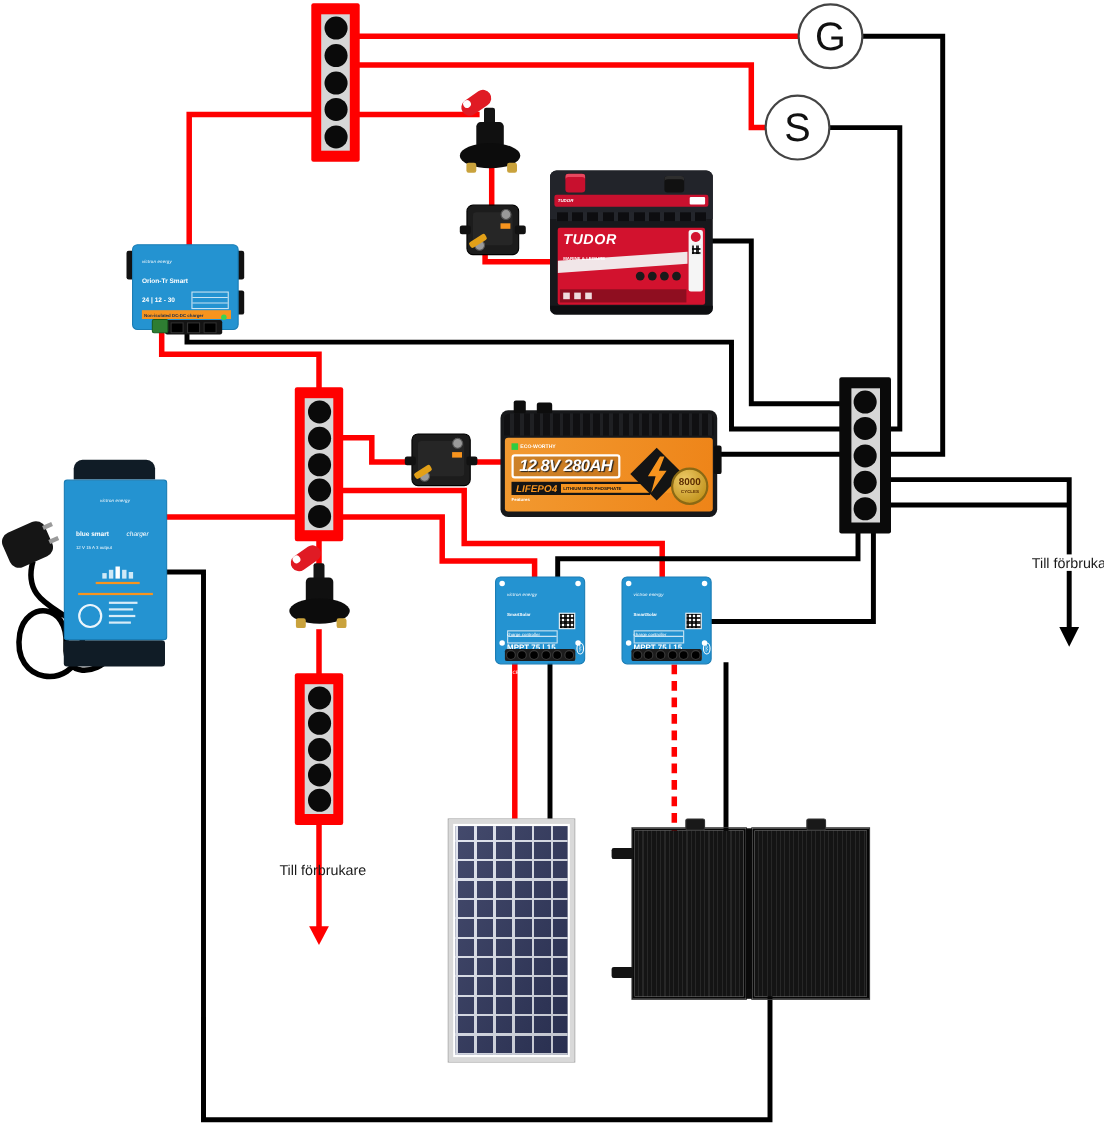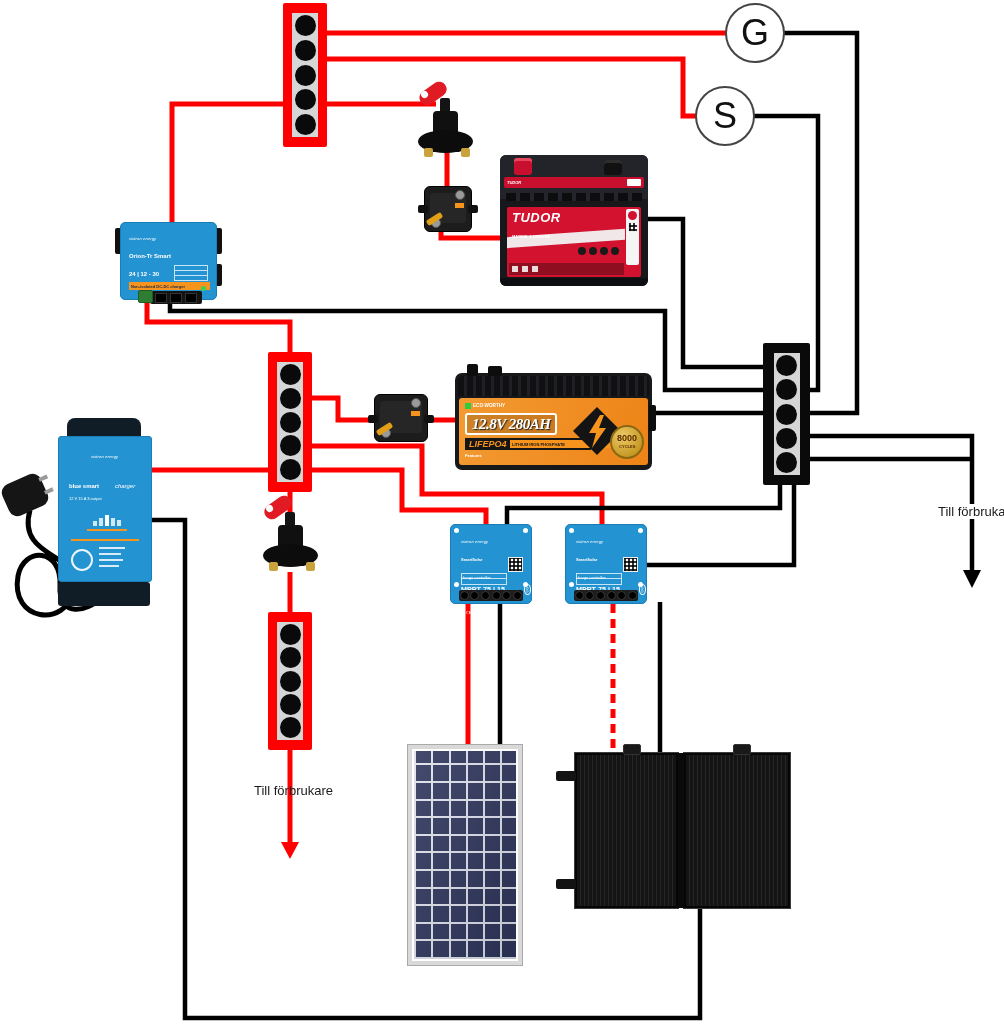--- a/index.html
+++ b/index.html
@@ -255,21 +255,21 @@
 
   <div class="comp" style="left:455px;top:373px;width:197px;height:97px;background:#17181a;border-radius:7px;">
     <div style="position:absolute;left:12px;top:-9px;width:11px;height:12px;background:#0d0d0d;border-radius:2px;"></div>
     <div style="position:absolute;left:33px;top:-7px;width:14px;height:10px;background:#0d0d0d;border-radius:2px;"></div>
     <div style="position:absolute;left:3px;top:3px;right:3px;height:20px;background:repeating-linear-gradient(90deg,#101012 0 6px,#1f2023 6px 9px);border-radius:5px 5px 0 0;"></div>
     <div style="position:absolute;left:4px;top:25px;right:4px;bottom:5px;background:linear-gradient(100deg,#f29a31,#ee8418);border-radius:3px;overflow:hidden;">
       <div style="position:absolute;left:6px;top:3px;display:flex;align-items:center;gap:2px;">
         <span style="width:6px;height:6px;background:#2ecc40;display:inline-block;"></span>
         <span class="t5" style="color:#fff;font-weight:bold;">ECO-WORTHY</span>
       </div>
-      <div style="position:absolute;left:6px;top:15px;border:2px solid #fff;border-radius:3px;padding:0 5px;background:rgba(40,30,10,.18);font-family:Liberation Serif, serif;">
+      <div style="position:absolute;left:6px;top:15px;border:2px solid #fff;border-radius:3px;padding:0 5px;background:rgba(40,30,10,.18);">
         <span style="font-size:15px;font-weight:bold;font-style:italic;color:#fff;text-shadow:1px 1px 1px #222;letter-spacing:-.5px;">12.8V 280AH</span>
       </div>
       <div style="position:absolute;left:6px;top:40px;width:126px;height:12px;background:#151515;display:flex;align-items:center;gap:3px;padding-left:4px;box-sizing:border-box;">
         <span style="font-size:9px;font-weight:bold;font-style:italic;color:#f7941e;">LIFEPO4</span>
         <span style="background:#f7941e;height:8px;display:flex;align-items:center;padding:0 2px;">
             <span class="t4" style="color:#151515;font-weight:bold;">LITHIUM IRON PHOSPHATE</span>
           </span>
       </div>
       <div style="position:absolute;left:6px;bottom:3px;"><span class="t4" style="color:#fff;font-weight:bold;">Features</span></div>
       <svg style="position:absolute;right:26px;top:8px;" width="50" height="50">

